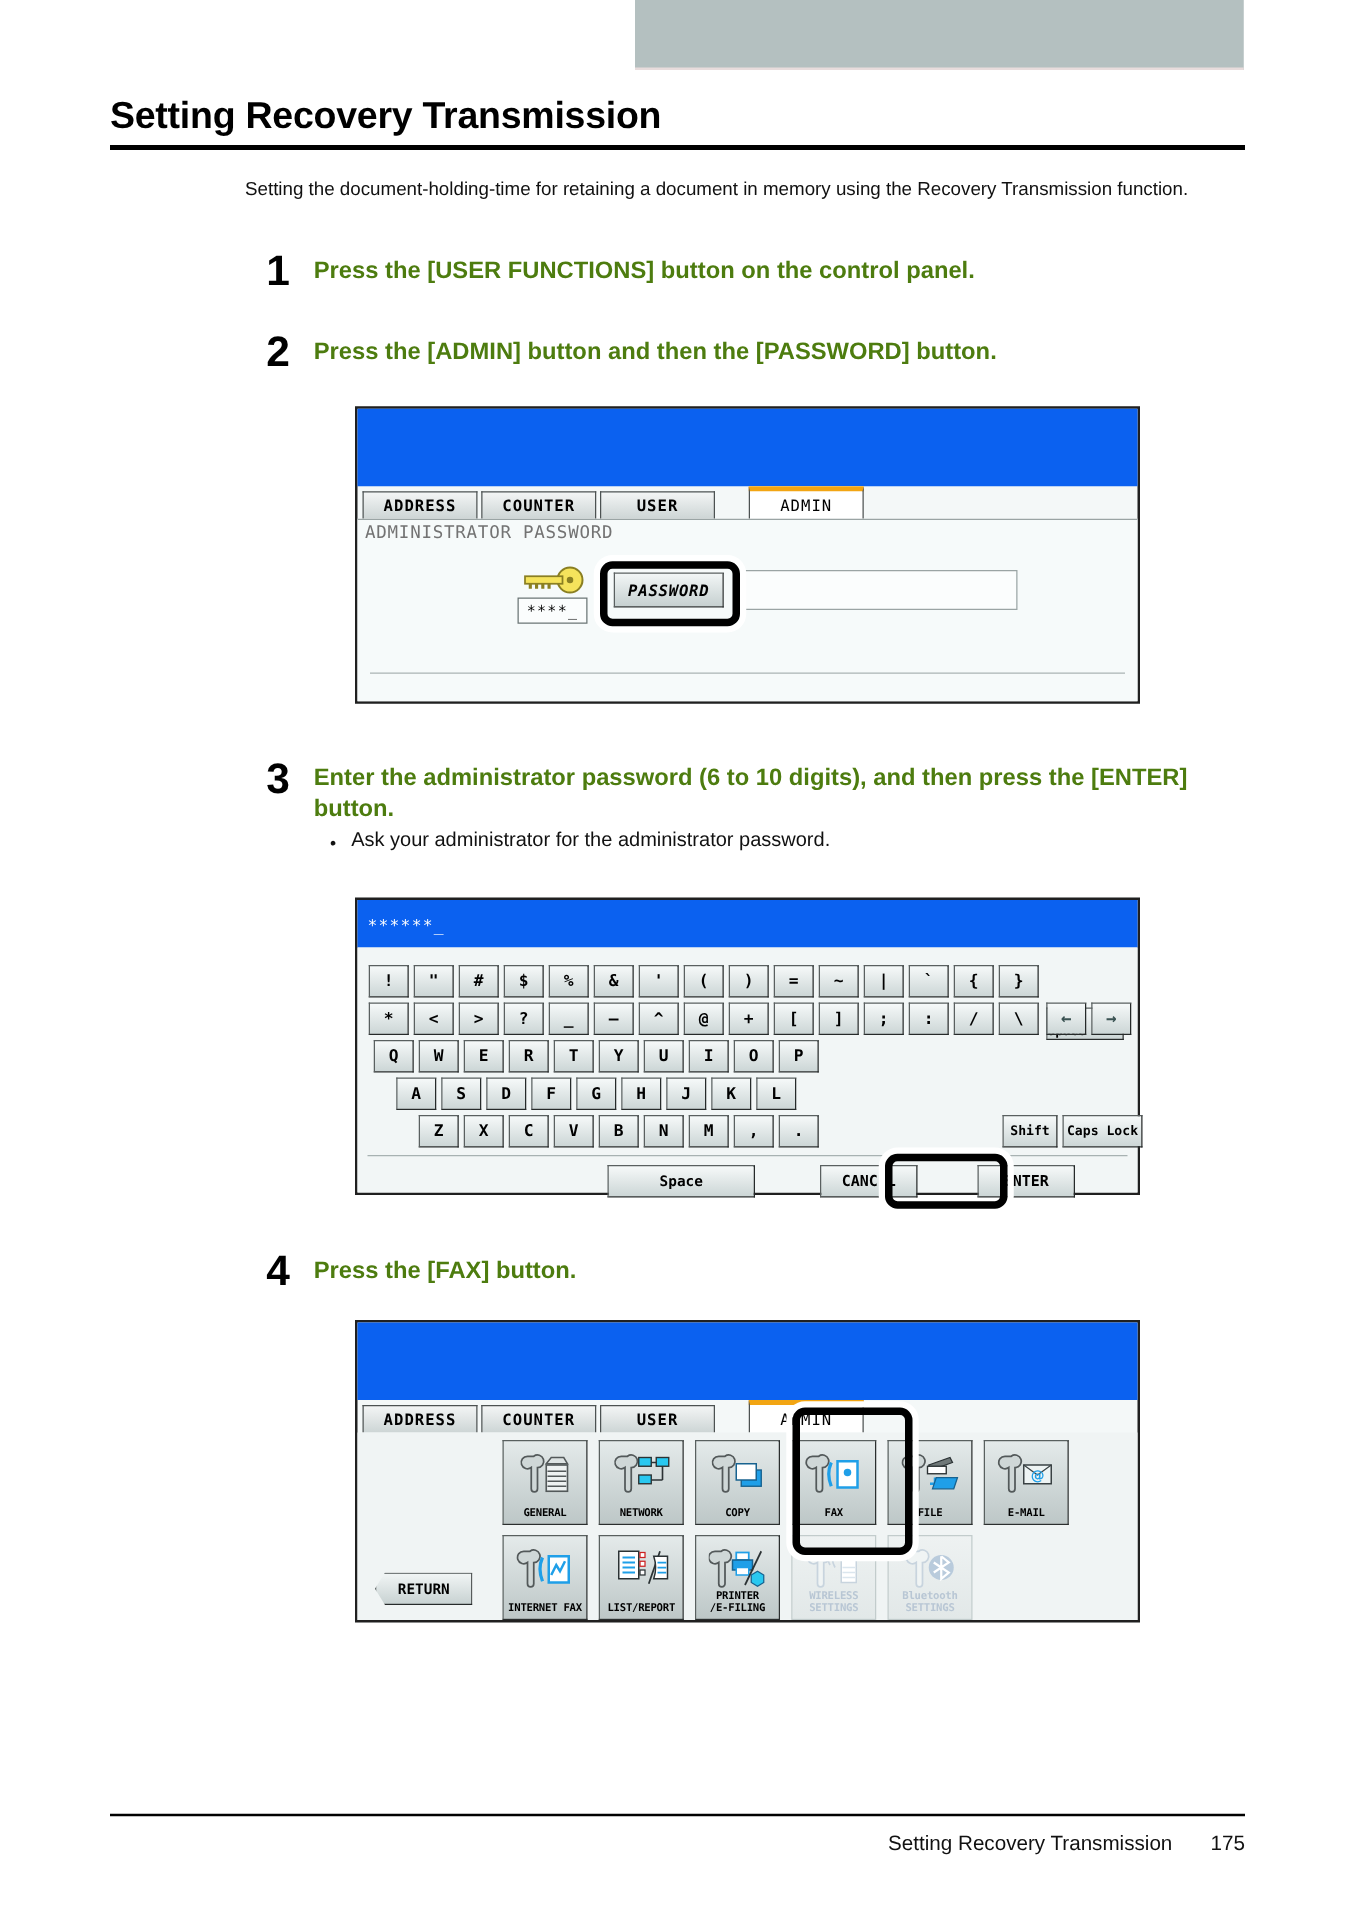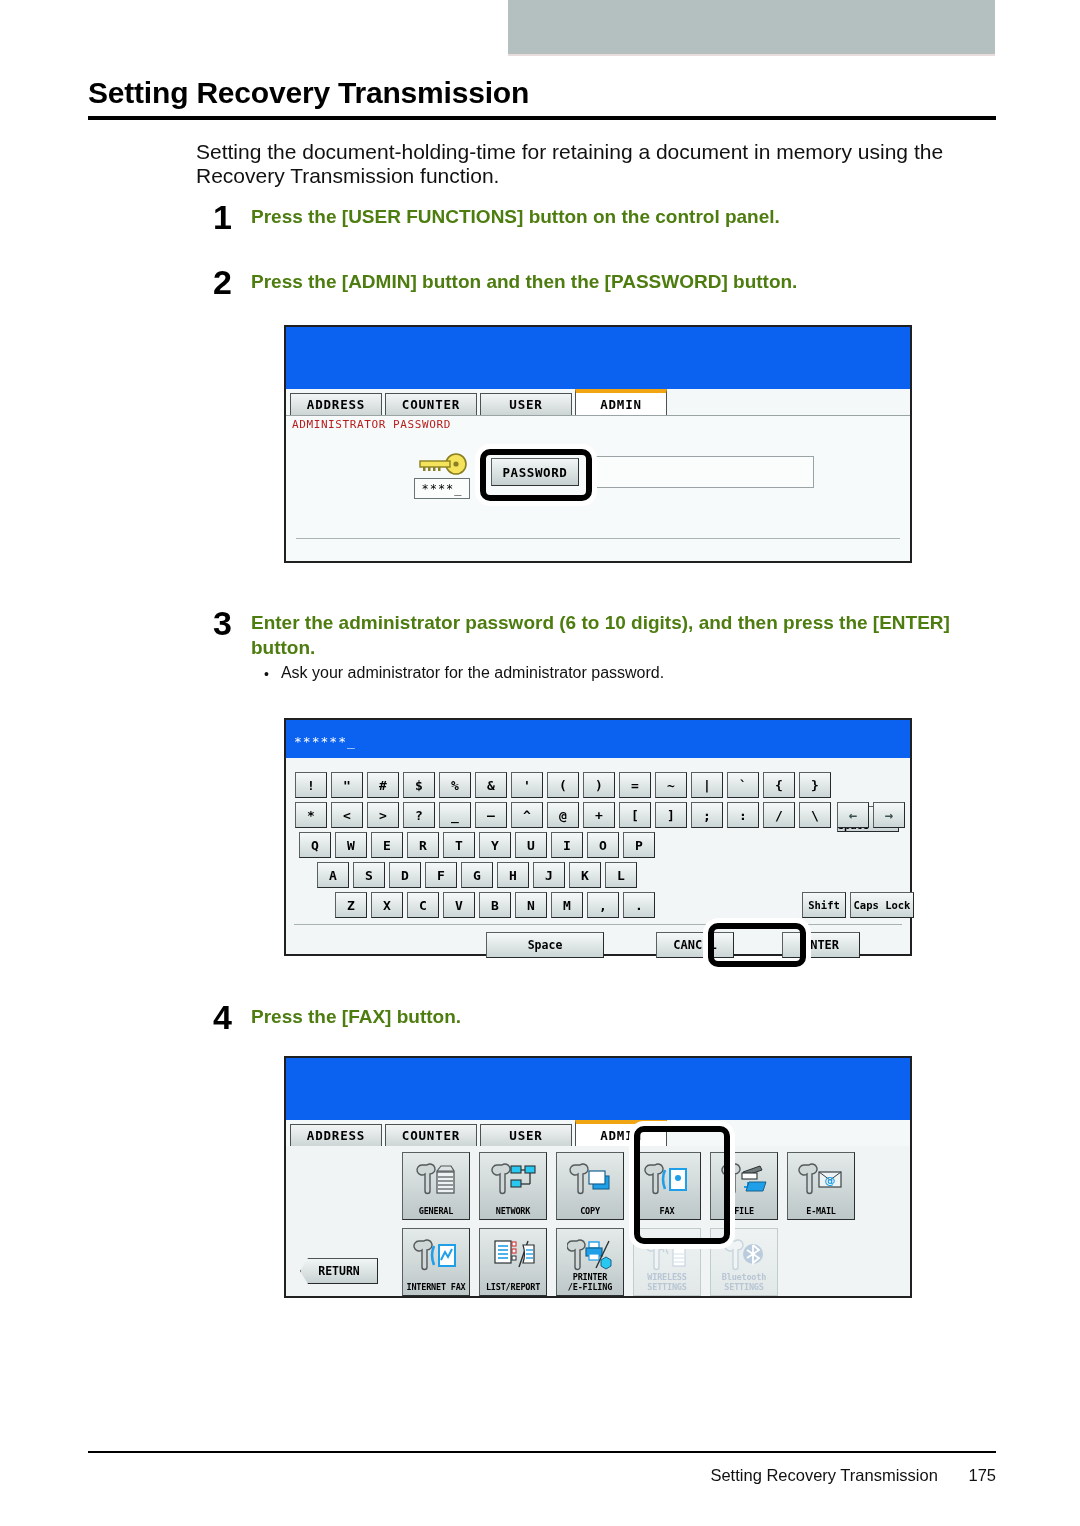--- a/index.html
+++ b/index.html
@@ -46,21 +46,21 @@
     height: 4px;
     background: #000;
   }
 
   
   .intro {
     position: absolute;
     left: 196px;
     top: 140px;
     width: 770px;
-    font-size: 21px;
+    font-size: 15px;
     line-height: 24px;
     color: #111;
   }
 
   
   .step {
     position: absolute;
     display: flex;
     align-items: flex-start;
   }
@@ -122,37 +122,39 @@
     justify-content: center;
     font-size: 12.5px;
     font-weight: bold;
     letter-spacing: 0.8px;
     color: #000;
   }
   .tab.active {
     background: #ffffff;
     border-top: 4px solid #f2a513;
     height: 26px;
-    font-weight: bold;
+    font-weight: normal;
+    margin-left: 24px;
   }
 
   
   .btn3d {
     box-sizing: border-box;
     background: linear-gradient(#f2f6f6, #c6d0d0);
     border: 1px solid #5a6060;
     border-right-color: #2f3333;
     border-bottom-color: #2f3333;
     display: flex;
     align-items: center;
     justify-content: center;
     font-family: "DejaVu Sans Mono", "Liberation Mono", monospace;
     font-size: 12px;
     font-weight: bold;
     color: #000;
+    font-style: italic;
   }
 
   
   .ring {
     position: absolute;
     box-sizing: border-box;
     border: 6px solid #000;
     border-radius: 10px;
     background: transparent;
     box-shadow: 0 0 0 5px #ffffff;
@@ -165,23 +167,23 @@
   #sc1 .tabrow { top: 62px; }
   #sc1 .panel-body {
     position: absolute;
     left: 0; top: 88px; right: 0; bottom: 0;
     background: #f6fafa;
     border-top: 1px solid #9aa4a4;
   }
   #sc1 .caption {
     position: absolute;
     left: 6px; top: 2px;
-    font-size: 11px;
+    font-size: 14px;
     letter-spacing: 0.6px;
-    color: #b91c1c;
+    color: #737373;
   }
   .key-icon {
     position: absolute;
     left: 128px; top: 36px;
     width: 56px; height: 44px;
   }
   .pw-field {
     position: absolute;
     left: 308px; top: 40px;
     width: 220px; height: 32px;

